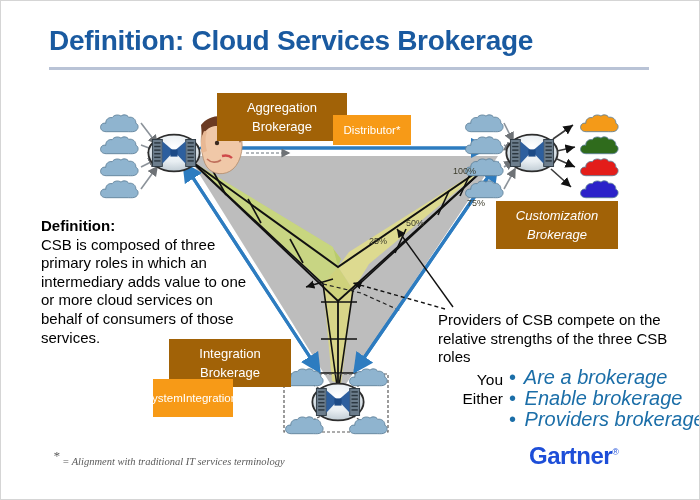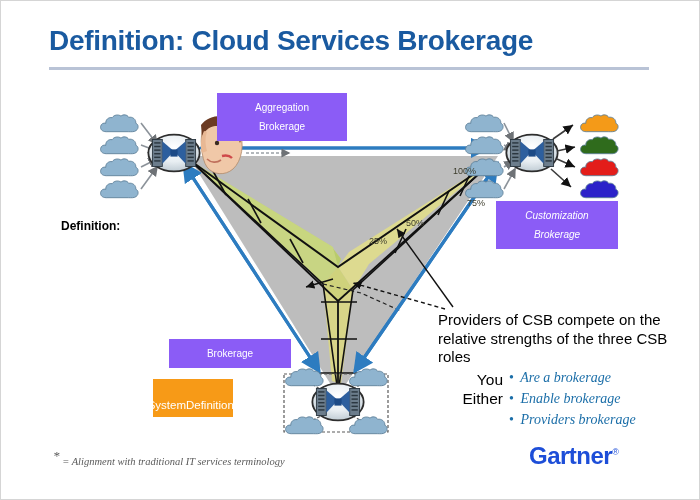--- a/index.html
+++ b/index.html
@@ -30,62 +30,61 @@
   #title-rule{
     position:absolute;left:48px;top:66px;width:600px;height:3px;
     background:#b9c3d6;
   }
 
   
   #diagram{position:absolute;left:0;top:0;width:700px;height:500px;}
 
   #definition{
     position:absolute;left:40px;top:216px;width:212px;
-    font-size:12px;line-height:18.6px;color:#000;margin-left:20px;
+    font-size:15px;line-height:18.6px;color:#000;
   }
   #definition .hd{font-weight:bold;display:block;}
 
   .bluebox{
     position:absolute;
-    background:#8b5cf6;color:#fff;
-    text-align:center;font-size:10px;line-height:19px;
+    background:#a16207;color:#fff;
+    text-align:center;font-size:13px;line-height:19px;
     padding:5px 9px;box-sizing:border-box;
   }
   .orangebox{
     position:absolute;
     background:#f79a17;color:#ffffff;
     text-align:center;font-size:11.5px;line-height:14px;
     padding:5px 6px;box-sizing:border-box;
   }
 
   #box-agg{left:216px;top:92px;width:130px;}
   #box-distributor{left:332px;top:114px;width:78px;height:30px;
      display:flex;align-items:center;justify-content:center;}
   #box-cust{left:495px;top:200px;width:122px;font-style:italic;}
   #box-isv{left:543px;top:247px;width:82px;height:34px;
      display:flex;align-items:center;justify-content:center;}
   #box-integ{left:168px;top:338px;width:122px;}
   #box-si{left:152px;top:378px;width:80px;height:38px;
-     display:flex;align-items:flex-end;justify-content:center;}
+     display:flex;align-items:center;justify-content:center;}
 
   #providers{
     position:absolute;left:437px;top:310px;width:232px;
     font-size:15px;line-height:18.5px;color:#000;
   }
 
   #youeither{
     position:absolute;left:446px;top:369px;
     font-size:15.5px;line-height:19px;color:#000;
     font-weight:normal;text-align:right;width:56px;
   }
   #bullets{
     position:absolute;left:508px;top:366px;width:180px;
-    font-size:14px;line-height:21px;color:#1b6ea8;
+    font-size:20px;line-height:21px;color:#1b6ea8;
     font-style:italic;
-    font-family:Liberation Serif, serif;
   }
   #bullets div{white-space:nowrap;}
   #bullets .bt{color:#1b6ea8;font-style:normal;margin-right:3px;}
 
   #footnote{
     position:absolute;left:52px;top:447px;
     font-size:10.5px;font-style:italic;color:#5a5a5a;
     white-space:nowrap;
     font-family:Liberation Serif, serif;
   }
@@ -314,38 +313,41 @@
     <g font-family="Liberation Sans, sans-serif" font-size="9" fill="#3c3c2c">
       <text x="452" y="173">100%</text>
       <text x="466" y="205">75%</text>
       <text x="405" y="225">50%</text>
       <text x="368" y="243">25%</text>
     </g>
   </svg>
 
   <div id="definition">
     <span class="hd">Definition:</span>
+    <span>CSB is composed of three primary roles in which an intermediary adds value to one or more cloud services on behalf of consumers of those services.</span>
   </div>
 
   <div id="box-agg" class="bluebox">
     <div>Aggregation</div>
     <div>Brokerage</div>
   </div>
+  <div id="box-distributor" class="orangebox">Distributor*</div>
 
   <div id="box-cust" class="bluebox">
     <div>Customization</div>
     <div>Brokerage</div>
   </div>
 
   <div id="box-integ" class="bluebox">
+    <div>Integration</div>
     <div>Brokerage</div>
   </div>
   <div id="box-si" class="orangebox">
     <div>System</div>
-    <div>Definition*</div>
+    <div>Integration*</div>
   </div>
 
   <div id="youeither">
     <div>You</div>
     <div>Either</div>
   </div>
 
   <div id="providers">Providers of CSB compete on the relative strengths of the three CSB roles</div>
   <div id="bullets">
     <div>

